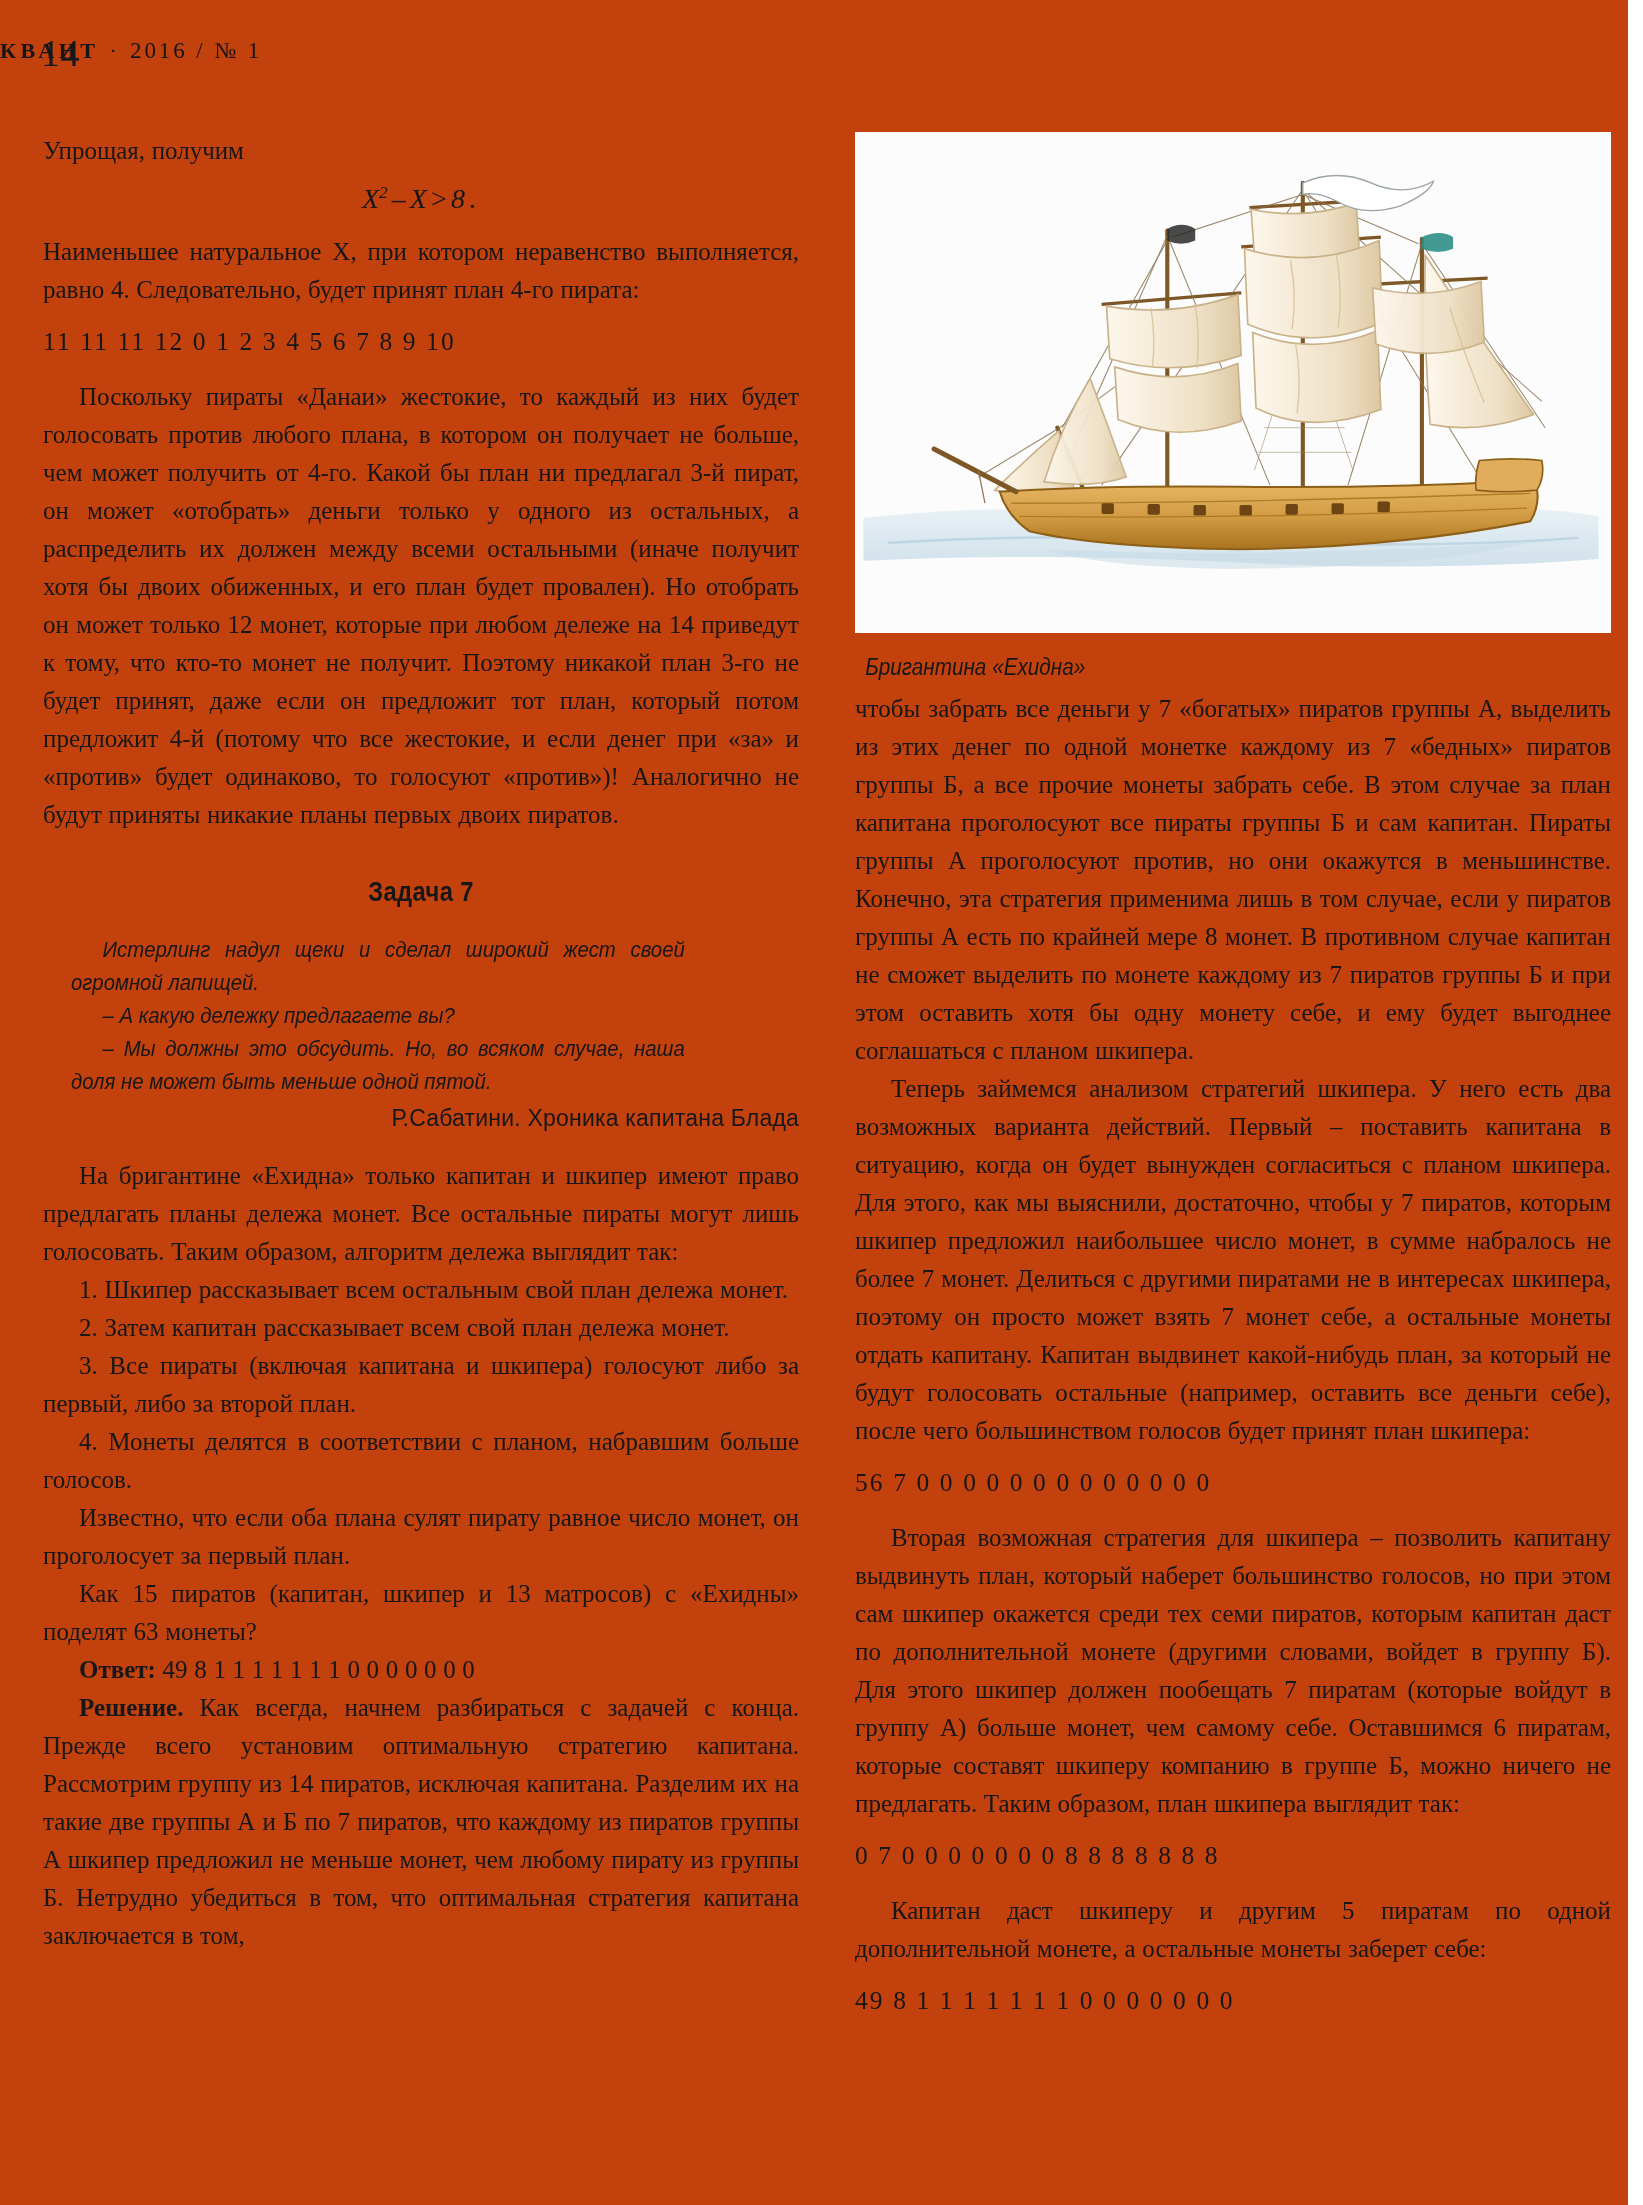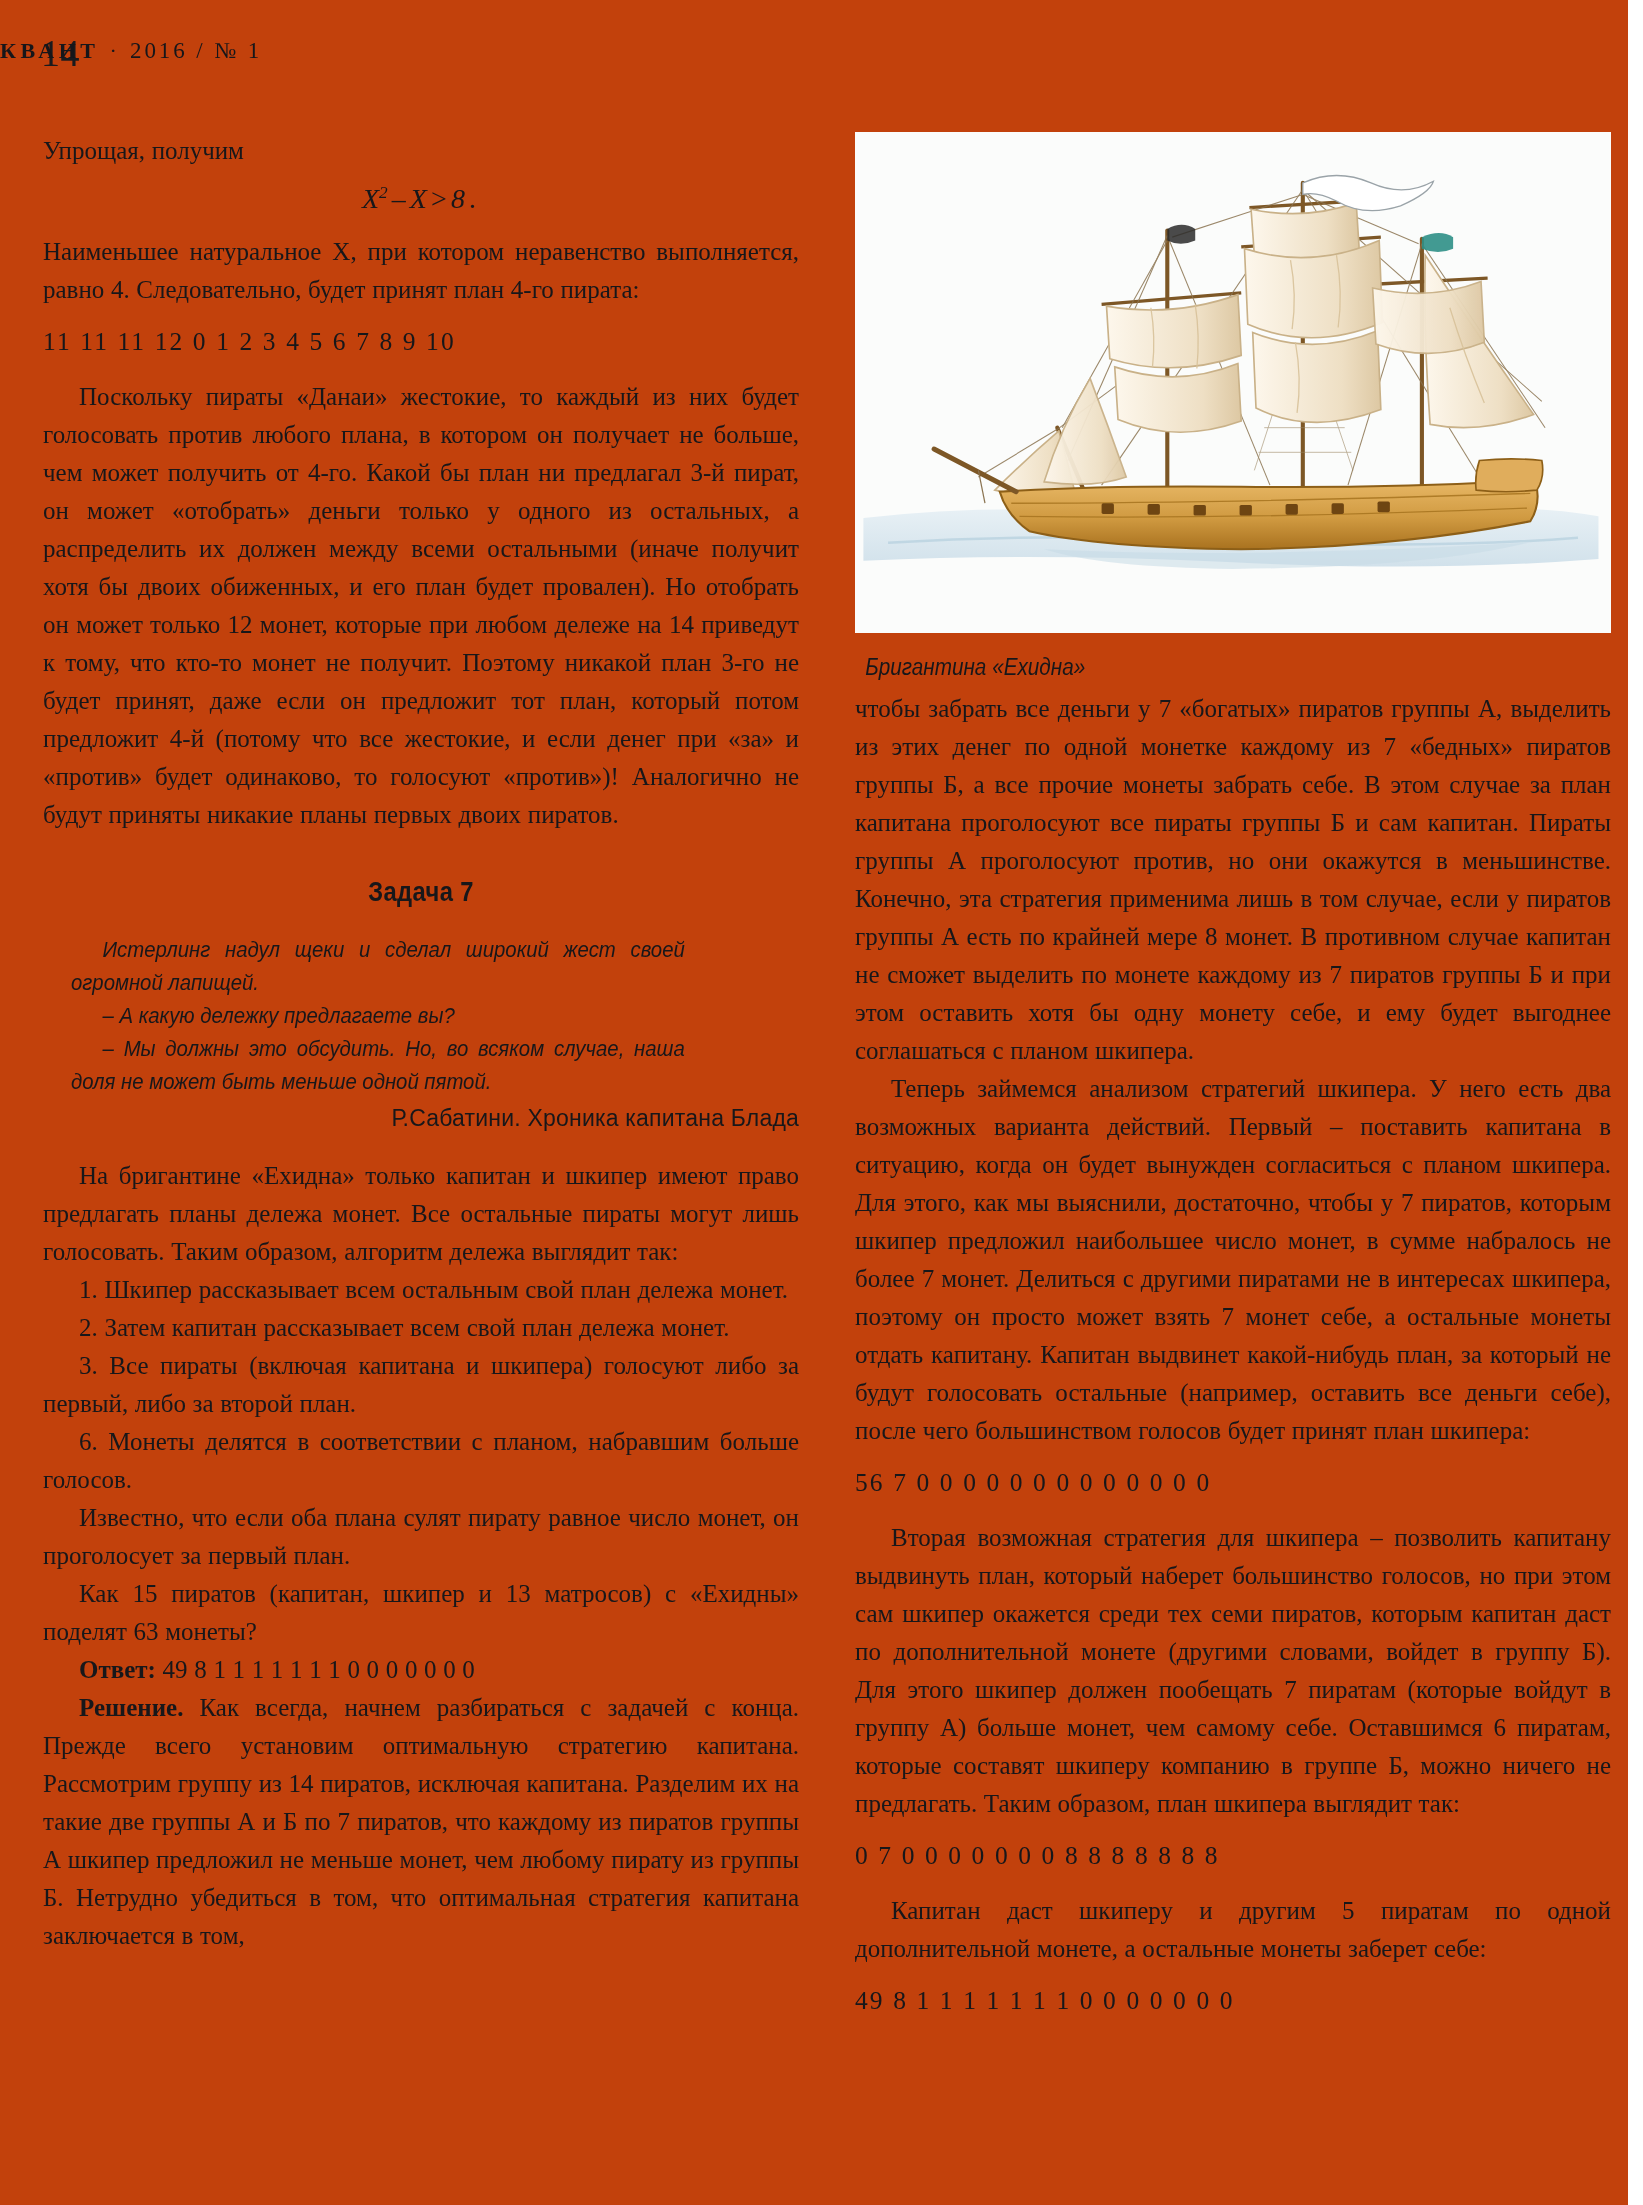--- a/index.html
+++ b/index.html
@@ -190,21 +190,21 @@
       <p class="ind">Истерлинг надул щеки и сделал широкий жест своей огромной лапищей.</p>
       <p class="ind">– А какую дележку предлагаете вы?</p>
       <p class="ind">– Мы должны это обсудить. Но, во всяком случае, наша доля не может быть меньше одной пятой.</p>
     </div>
     <div class="attrib">Р.Сабатини. Хроника капитана Блада</div>
 
     <p class="body">На бригантине «Ехидна» только капитан и шкипер имеют право предлагать планы дележа монет. Все остальные пираты могут лишь голосовать. Таким образом, алгоритм дележа выглядит так:</p>
     <p class="body">1. Шкипер рассказывает всем остальным свой план дележа монет.</p>
     <p class="body">2. Затем капитан рассказывает всем свой план дележа монет.</p>
     <p class="body">3. Все пираты (включая капитана и шкипера) голосуют либо за первый, либо за второй план.</p>
-    <p class="body">6. Монеты делятся в соответствии с планом, набравшим больше голосов.</p>
+    <p class="body">4. Монеты делятся в соответствии с планом, набравшим больше голосов.</p>
 
     <p class="body">Известно, что если оба плана сулят пирату равное число монет, он проголосует за первый план.</p>
     <p class="body">Как 15 пиратов (капитан, шкипер и 13 матросов) с «Ехидны» поделят 63 монеты?</p>
 
     <p class="body"><b class="lead">Ответ:</b> <span>49 8 1 1 1 1 1 1 1 0 0 0 0 0 0 0</span></p>
 
     <p class="body"><b class="lead">Решение.</b> <span>Как всегда, начнем разбираться с задачей с конца. Прежде всего установим оптимальную стратегию капитана. Рассмотрим группу из 14 пиратов, исключая капитана. Разделим их на такие две группы А и Б по 7 пиратов, что каждому из пиратов группы А шкипер предложил не меньше монет, чем любому пирату из группы Б. Нетрудно убедиться в том, что оптимальная стратегия капитана заключается в том,</span></p>
 
   </div>
 

